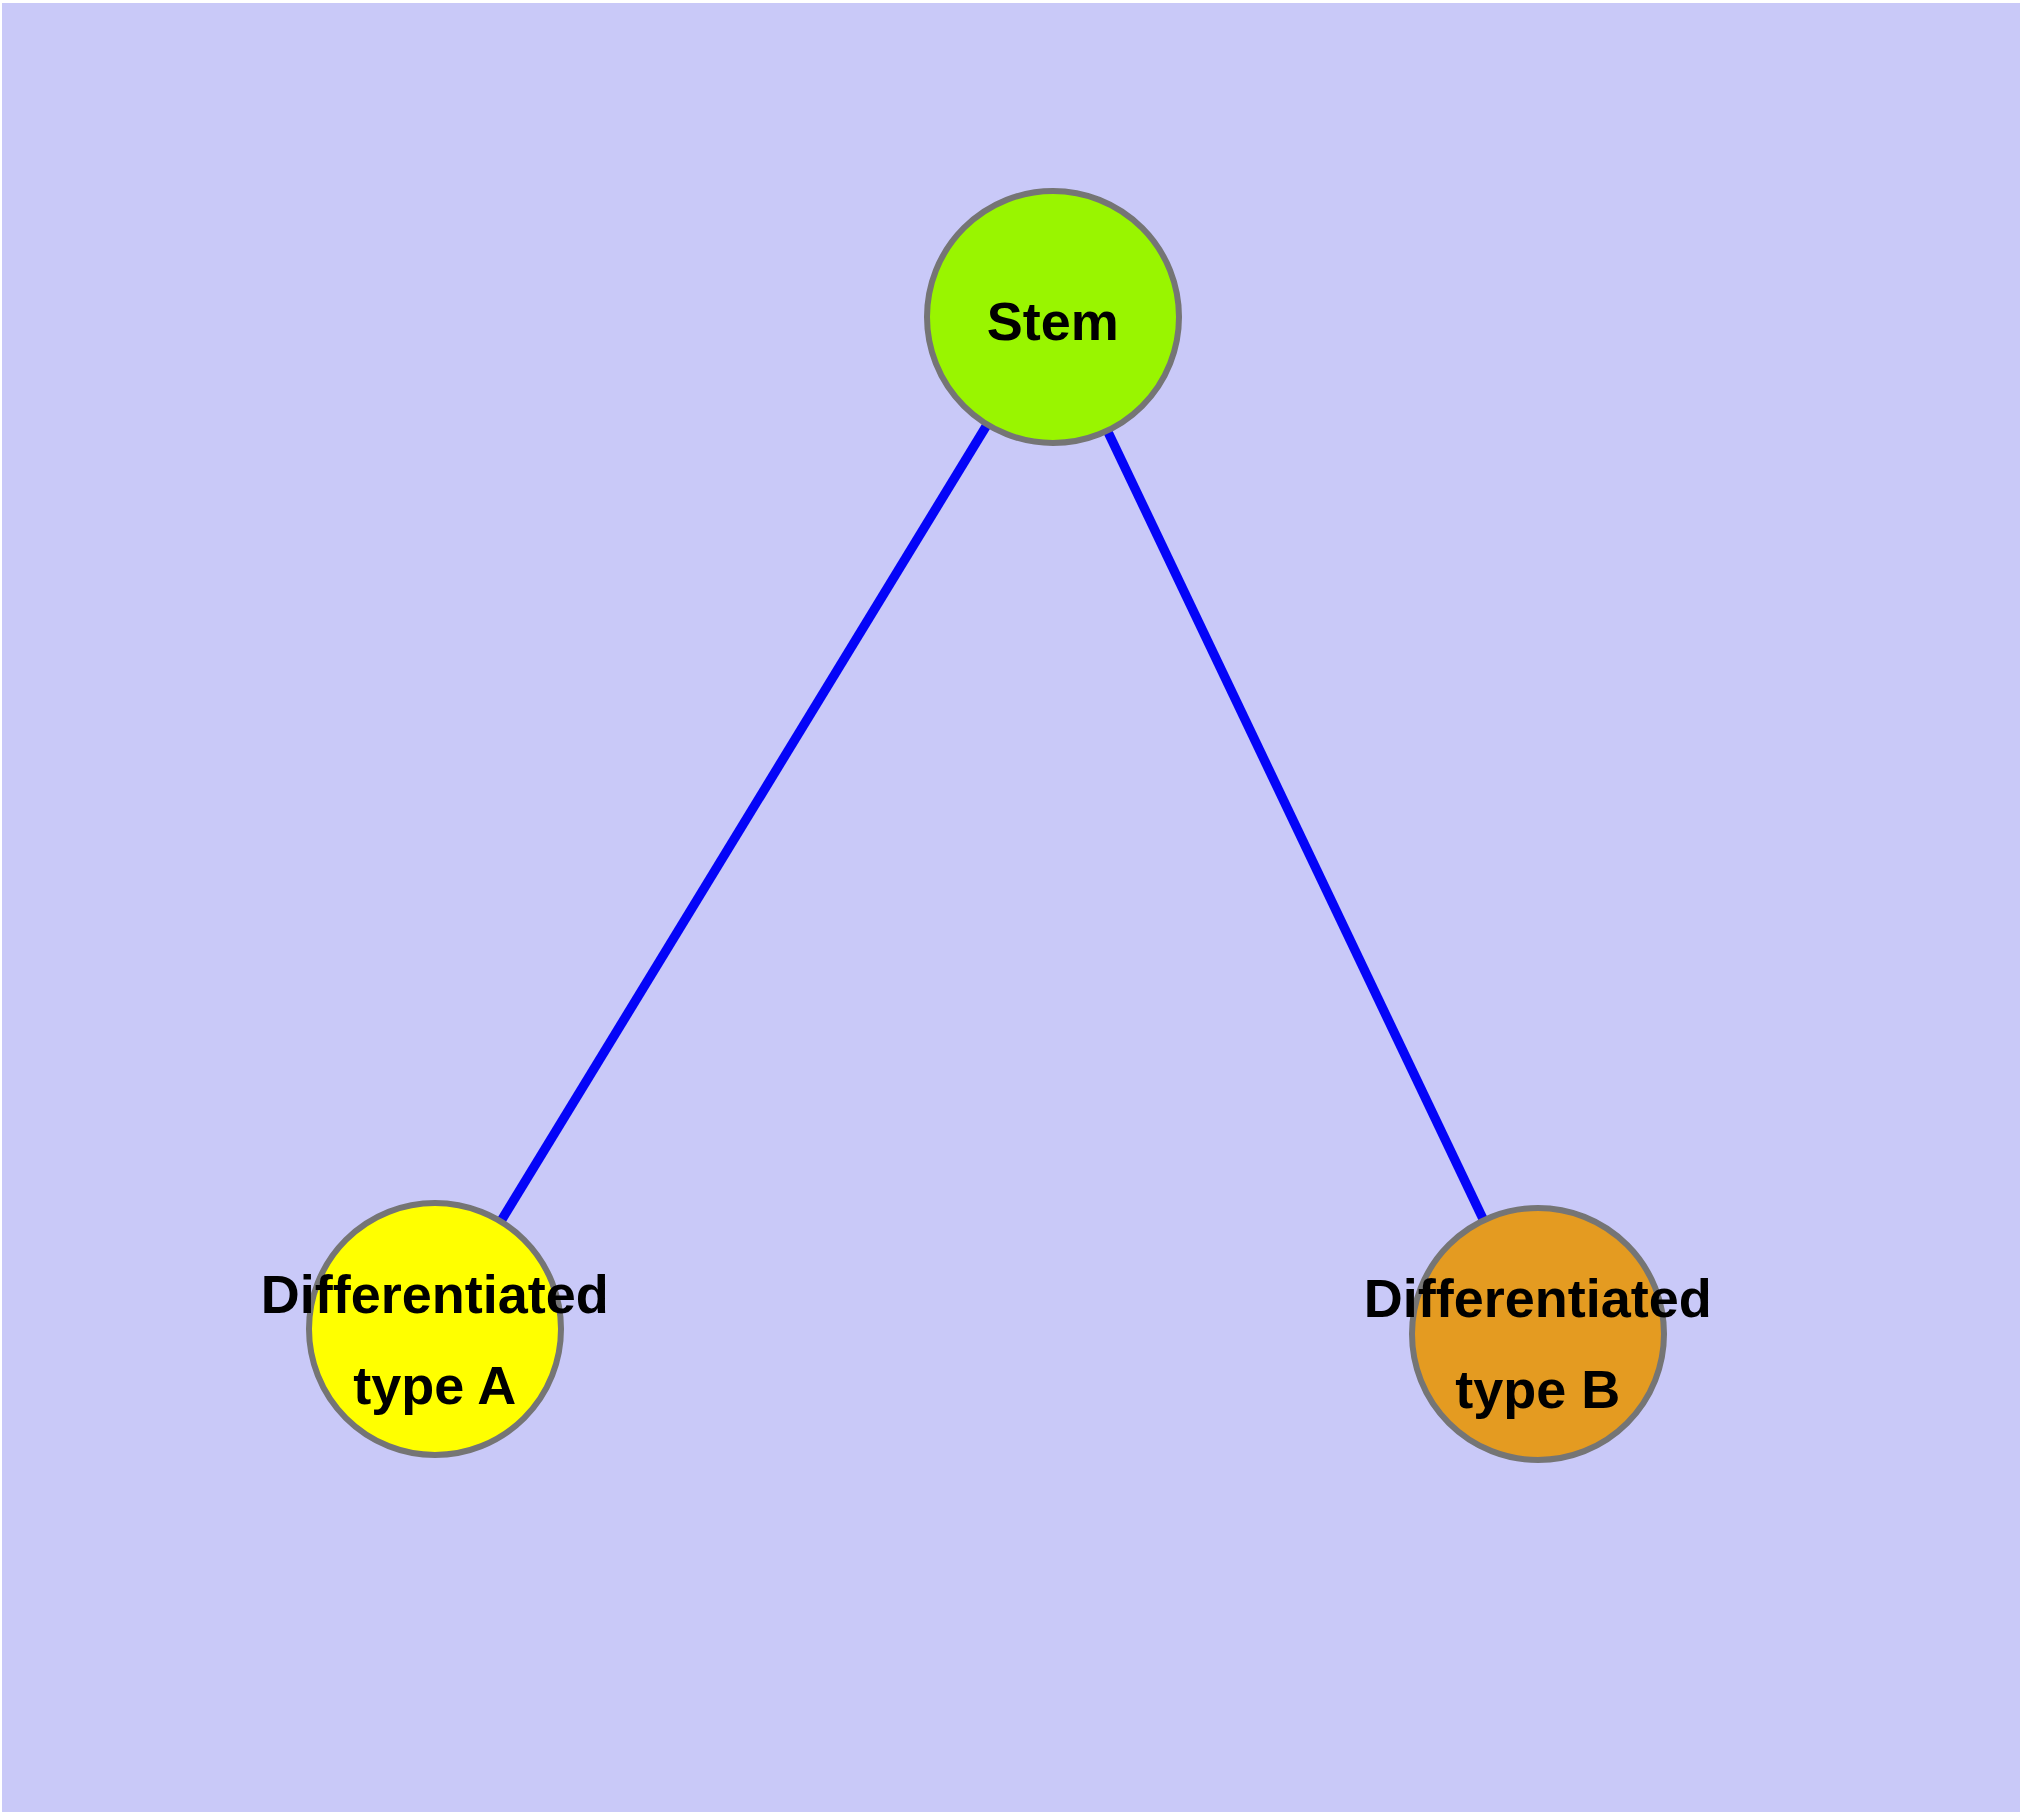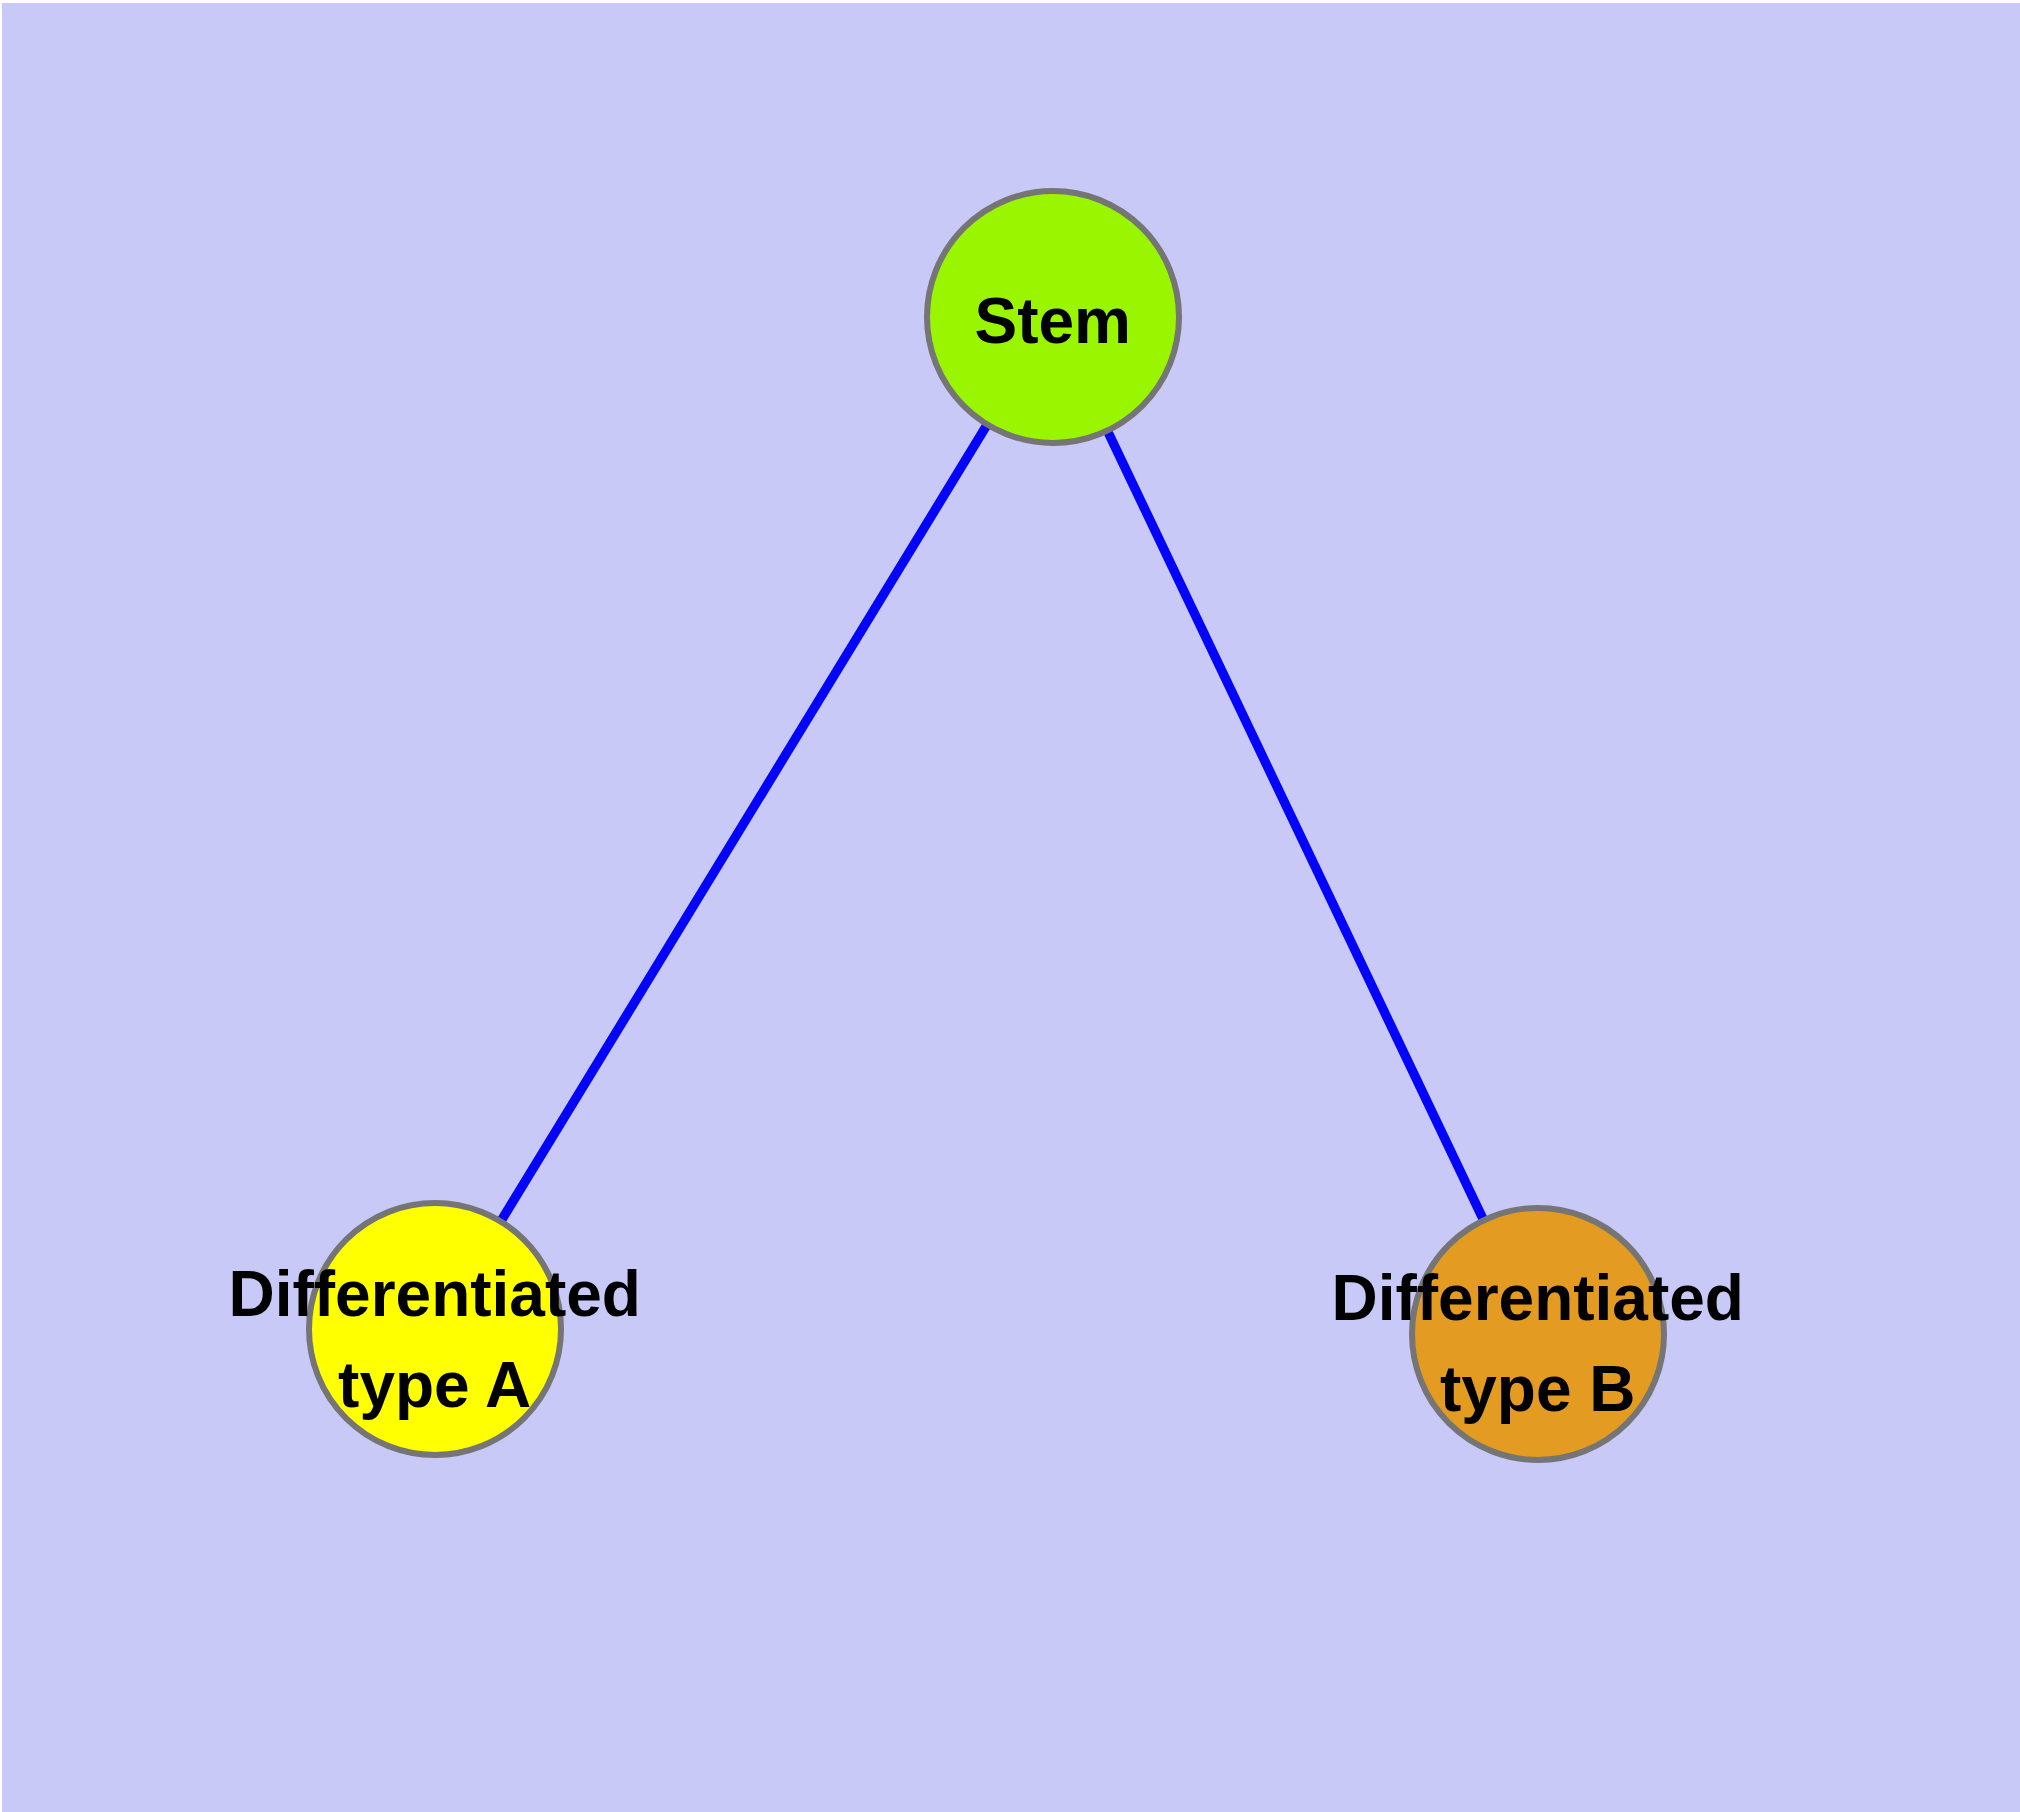--- a/index.html
+++ b/index.html
@@ -31,21 +31,21 @@
     height: 258px;
     box-sizing: border-box;
     border: 6px solid #757575;
     border-radius: 50%;
     transform: translate(-50%, -50%);
   }
   .node-label {
     position: absolute;
     transform: translate(-50%, -50%);
     font-weight: bold;
-    font-size: 64px;
+    font-size: 54px;
     line-height: 91px;
     color: #000000;
     white-space: pre-line;
     text-align: center;
     letter-spacing: 0;
   }
 </style>
 </head>
 <body>
 

